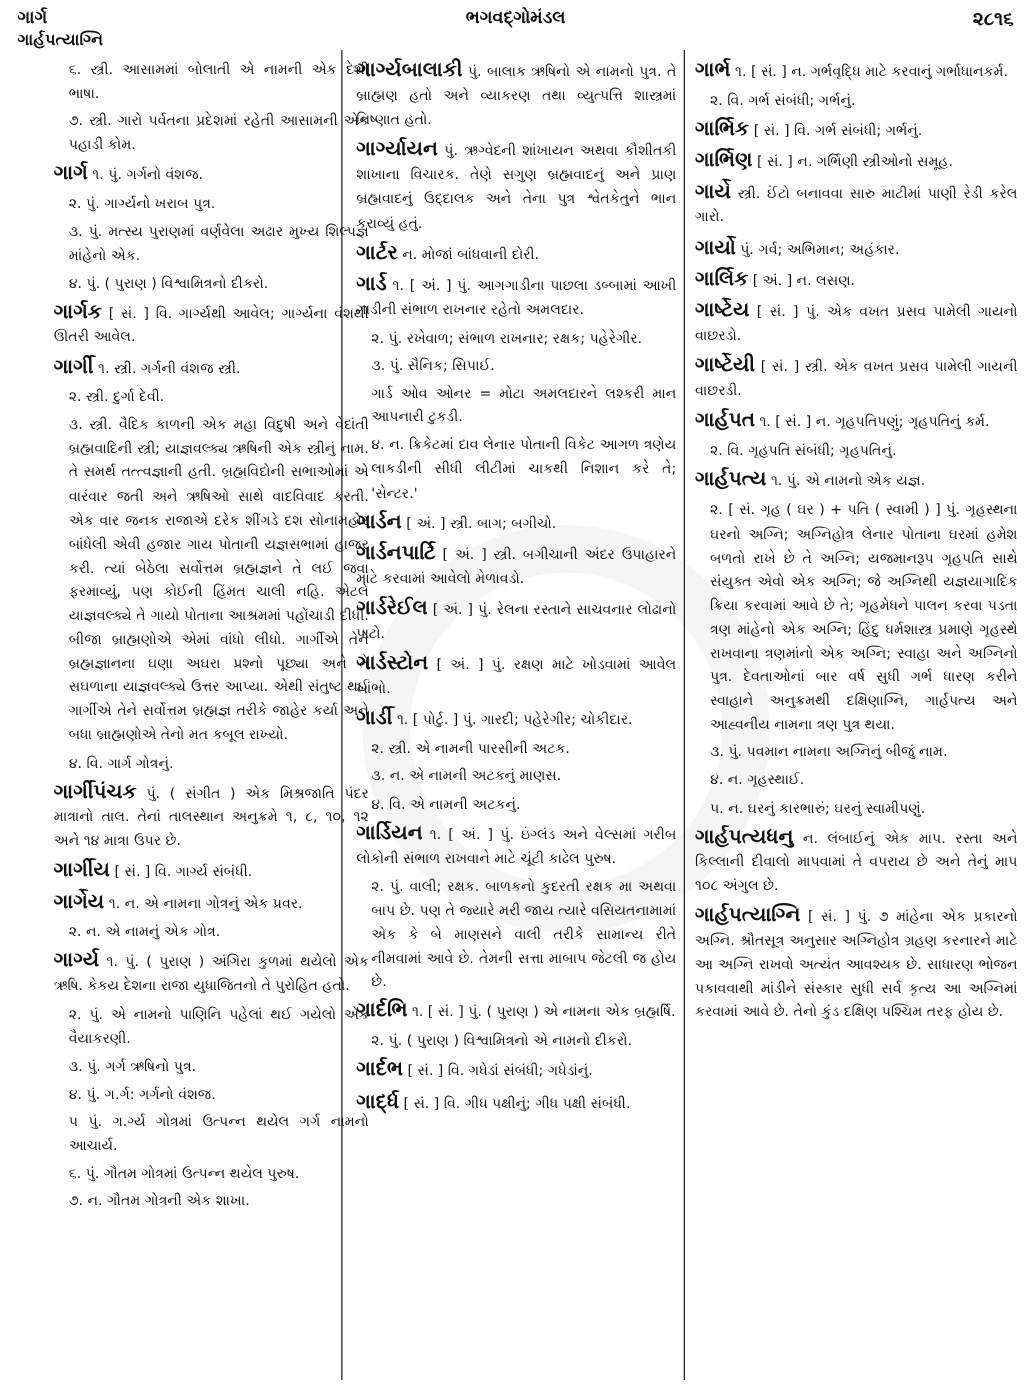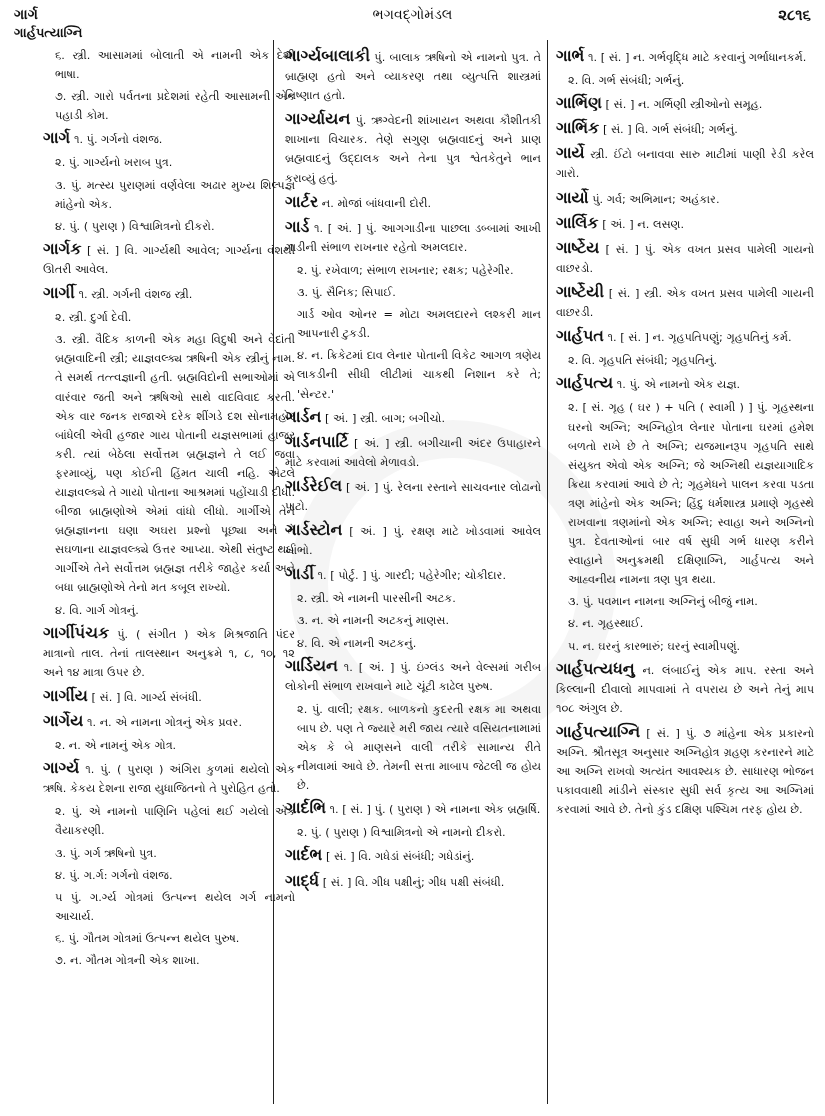--- a/index.html
+++ b/index.html
@@ -1,20 +1,20 @@
 <!DOCTYPE html>
 <html><head>
 <meta charset="utf-8">
 <style>
   html, body { margin:0; padding:0; background:#ffffff; }
   body { width:825px; height:1116px; position:relative; overflow:hidden;
          font-family:"DejaVu Sans", sans-serif; color:#111; }
   .header { position:absolute; top:6px; left:14px; right:14px; height:20px; }
   .h-left { position:absolute; left:0; top:0; font-size:14px; font-weight:bold; }
-  .h-center { position:absolute; left:0; right:0; text-align:center; top:0; font-size:14px; font-weight:normal; }
+  .h-center { position:absolute; left:0; right:0; text-align:center; top:0; font-size:14px; font-weight:bold; }
   .h-right { position:absolute; right:0; top:0; font-size:15px; font-weight:bold; }
   .h-left2 { position:absolute; left:14px; top:25px; font-size:13px; font-weight:bold; }
   .col { position:absolute; top:46px; bottom:6px; font-size:11.3px; line-height:19.1px; }
   .c1 { left:14px; width:252px;margin-left:29px; }
   .c2 { left:285px; width:256px; }
   .c3 { left:556px; width:258px; }
   .rule { position:absolute; top:40px; bottom:12px; width:1px; background:#222; }
   .r1 { left:273px; }
   .r2 { left:547px; }
   .entry { margin:0 0 4px 0; text-align:justify; }
@@ -82,22 +82,22 @@
     <div class="entry"><span class="hw">ગાર્ડિયન</span> <span>૧. [ અં. ] પું. ઇંગ્લંડ અને વેલ્સમાં ગરીબ લોકોની સંભાળ રાખવાને માટે ચૂંટી કાઢેલ પુરુષ.</span></div>
     <div class="sense"><span>૨. પું. વાલી; રક્ષક. બાળકનો કુદરતી રક્ષક મા અથવા બાપ છે. પણ તે જ્યારે મરી જાય ત્યારે વસિયતનામામાં એક કે બે માણસને વાલી તરીકે સામાન્ય રીતે નીમવામાં આવે છે. તેમની સત્તા માબાપ જેટલી જ હોય છે.</span></div>
     <div class="entry"><span class="hw">ગાર્દભિ</span> <span>૧. [ સં. ] પું. ( પુરાણ ) એ નામના એક બ્રહ્મર્ષિ.</span></div>
     <div class="sense"><span>૨. પું. ( પુરાણ ) વિશ્વામિત્રનો એ નામનો દીકરો.</span></div>
     <div class="entry"><span class="hw">ગાર્દભ</span> <span>[ સં. ] વિ. ગધેડાં સંબંધી; ગધેડાંનું.</span></div>
     <div class="entry"><span class="hw">ગાર્દ્ધ</span> <span>[ સં. ] વિ. ગીધ પક્ષીનું; ગીધ પક્ષી સંબંધી.</span></div>
   </div>
 <div class="col c3" id="col2">
     <div class="entry"><span class="hw">ગાર્ભ</span> <span>૧. [ સં. ] ન. ગર્ભવૃદ્ધિ માટે કરવાનું ગર્ભાધાનકર્મ.</span></div>
     <div class="sense"><span>૨. વિ. ગર્ભ સંબંધી; ગર્ભનું.</span></div>
+    <div class="entry"><span class="hw">ગાર્ભિક</span> <span>[ સં. ] વિ. ગર્ભ સંબંધી; ગર્ભનું.</span></div>
     <div class="entry"><span class="hw">ગાર્ભિણ</span> <span>[ સં. ] ન. ગર્ભિણી સ્ત્રીઓનો સમૂહ.</span></div>
-    <div class="entry"><span class="hw">ગાર્ભિક</span> <span>[ સં. ] વિ. ગર્ભ સંબંધી; ગર્ભનું.</span></div>
     <div class="entry"><span class="hw">ગાર્યે</span> <span>સ્ત્રી. ઈંટો બનાવવા સારુ માટીમાં પાણી રેડી કરેલ ગારો.</span></div>
     <div class="entry"><span class="hw">ગાર્યો</span> <span>પું. ગર્વ; અભિમાન; અહંકાર.</span></div>
     <div class="entry"><span class="hw">ગાર્લિક</span> <span>[ અં. ] ન. લસણ.</span></div>
     <div class="entry"><span class="hw">ગાર્ષ્ટેય</span> <span>[ સં. ] પું. એક વખત પ્રસવ પામેલી ગાયનો વાછરડો.</span></div>
     <div class="entry"><span class="hw">ગાર્ષ્ટેયી</span> <span>[ સં. ] સ્ત્રી. એક વખત પ્રસવ પામેલી ગાયની વાછરડી.</span></div>
     <div class="entry"><span class="hw">ગાર્હપત</span> <span>૧. [ સં. ] ન. ગૃહપતિપણું; ગૃહપતિનું કર્મ.</span></div>
     <div class="sense"><span>૨. વિ. ગૃહપતિ સંબંધી; ગૃહપતિનું.</span></div>
     <div class="entry"><span class="hw">ગાર્હપત્ય</span> <span>૧. પું. એ નામનો એક યજ્ઞ.</span></div>
     <div class="sense"><span>૨. [ સં. ગૃહ ( ઘર ) + પતિ ( સ્વામી ) ] પું. ગૃહસ્થના ઘરનો અગ્નિ; અગ્નિહોત્ર લેનાર પોતાના ઘરમાં હમેશ બળતો રાખે છે તે અગ્નિ; યજમાનરૂપ ગૃહપતિ સાથે સંયુક્ત એવો એક અગ્નિ; જે અગ્નિથી યજ્ઞયાગાદિક ક્રિયા કરવામાં આવે છે તે; ગૃહમેધને પાલન કરવા પડતા ત્રણ માંહેનો એક અગ્નિ; હિંદુ ધર્મશાસ્ત્ર પ્રમાણે ગૃહસ્થે રાખવાના ત્રણમાંનો એક અગ્નિ; સ્વાહા અને અગ્નિનો પુત્ર. દેવતાઓનાં બાર વર્ષ સુધી ગર્ભ ધારણ કરીને સ્વાહાને અનુક્રમથી દક્ષિણાગ્નિ, ગાર્હપત્ય અને આહ્વનીય નામના ત્રણ પુત્ર થયા.</span></div>
     <div class="sense"><span>૩. પું. પવમાન નામના અગ્નિનું બીજું નામ.</span></div>

